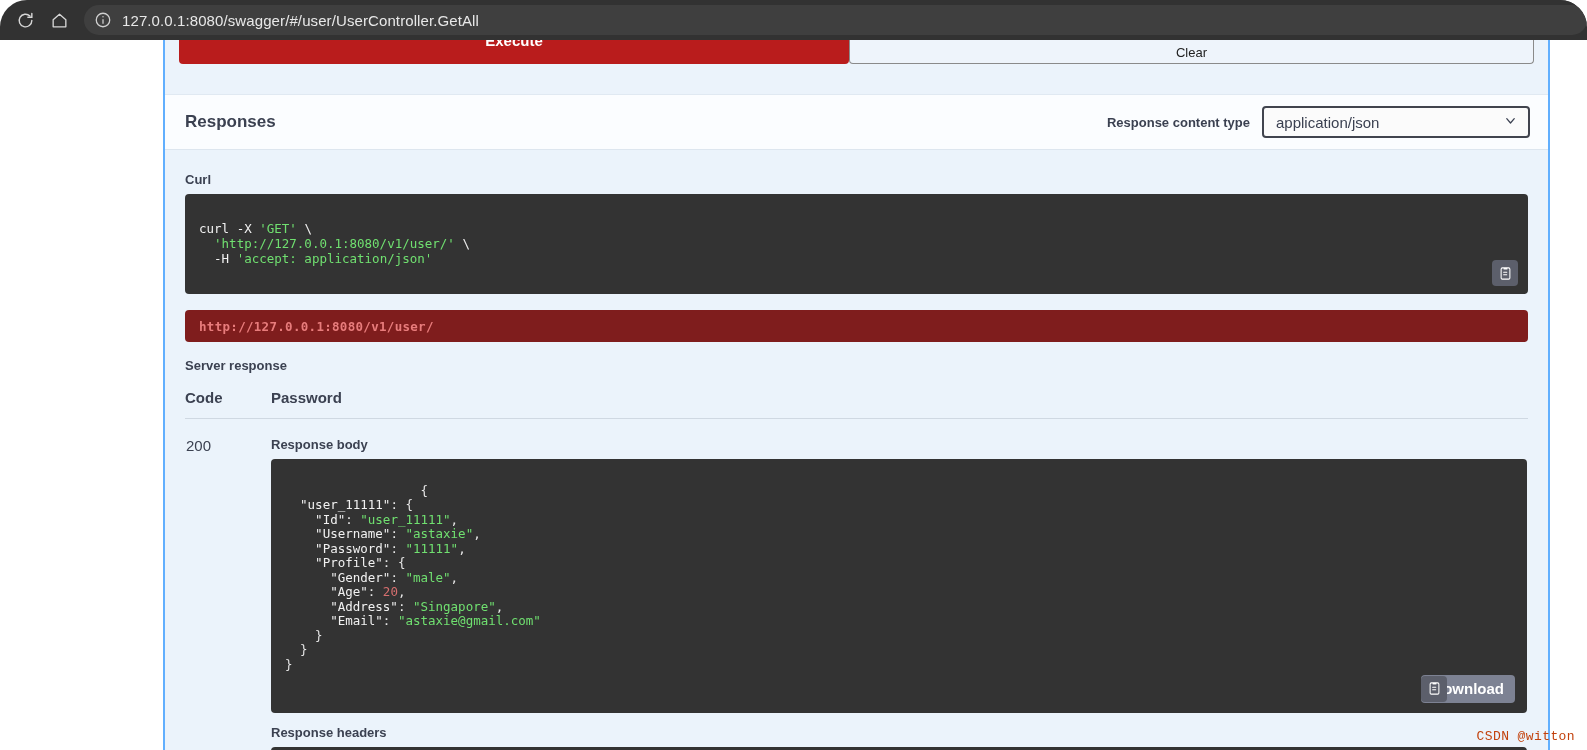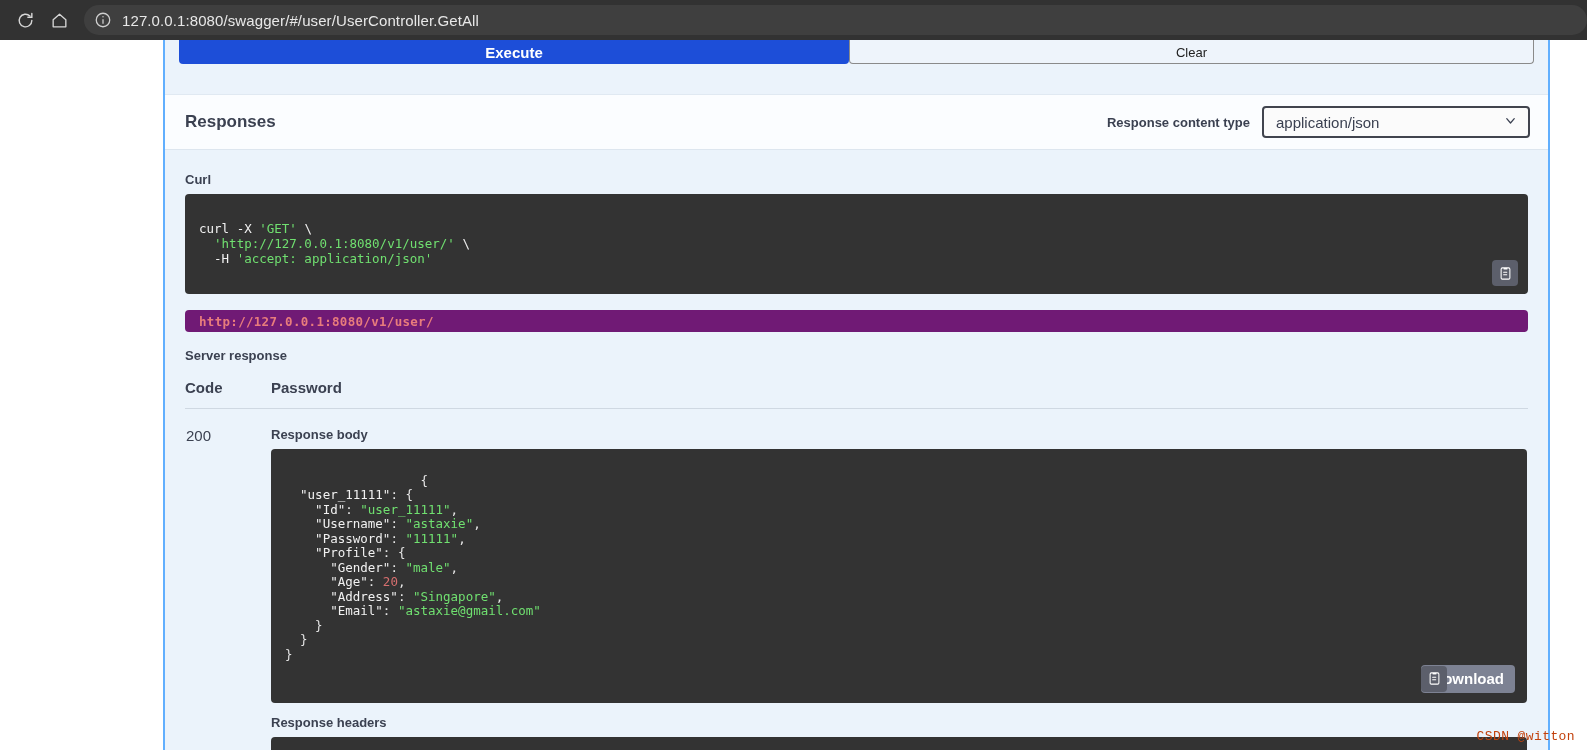--- a/index.html
+++ b/index.html
@@ -7,20 +7,21 @@
     padding: 0;
     background: #ffffff;
     font-family: "Liberation Sans", sans-serif;
   }
   #screen {
     position: relative;
     width: 1587px;
     height: 750px;
     overflow: hidden;
     background: #ffffff;
+    border-radius: 27px;
   }
 
   
   .browser-bar {
     position: absolute;
     top: 0; left: 0;
     width: 1587px;
     height: 40px;
     background: #323232;
     display: flex;
@@ -91,29 +92,29 @@
 
   
   .btn-row {
     display: flex;
     margin: 0 14px;
     height: 24px;
     align-items: stretch;
   }
   .btn-execute {
     flex: 0 0 670px;
-    background: #1d4ed8;
+    background: #b91c1c;
     color: #ffffff;
     font-size: 15px;
     font-weight: 700;
     display: flex;
     align-items: flex-end;
     justify-content: center;
     border-radius: 0 0 4px 4px;
-    padding-bottom: 3px;
+    padding-bottom: 15px;
     box-sizing: border-box;
   }
   .btn-clear {
     flex: 1;
     background: #eef4fb;
     color: #222;
     font-size: 13px;
     font-weight: 400;
     display: flex;
     align-items: flex-end;
@@ -210,25 +211,25 @@
     border-radius: 4px;
     display: flex;
     align-items: center;
     justify-content: center;
     color: #ffffff;
   }
   .copy-curl { right: 10px; bottom: 8px; }
 
   .url-block {
     margin-top: 0;
-    background: #701a75;
+    background: #7f1d1d;
     border-radius: 4px;
     padding: 9px 14px;
     box-sizing: border-box;
-    height: 22px;
+    height: 32px;
     display: flex;
     align-items: center;
   }
   .url-block .tok-url { font-size: 12.5px; letter-spacing: 0.3px; }
 
   .spacer-16 { height: 16px; }
   .spacer-12 { height: 12px; }
 
   .server-response-label {
     font-size: 13px;

